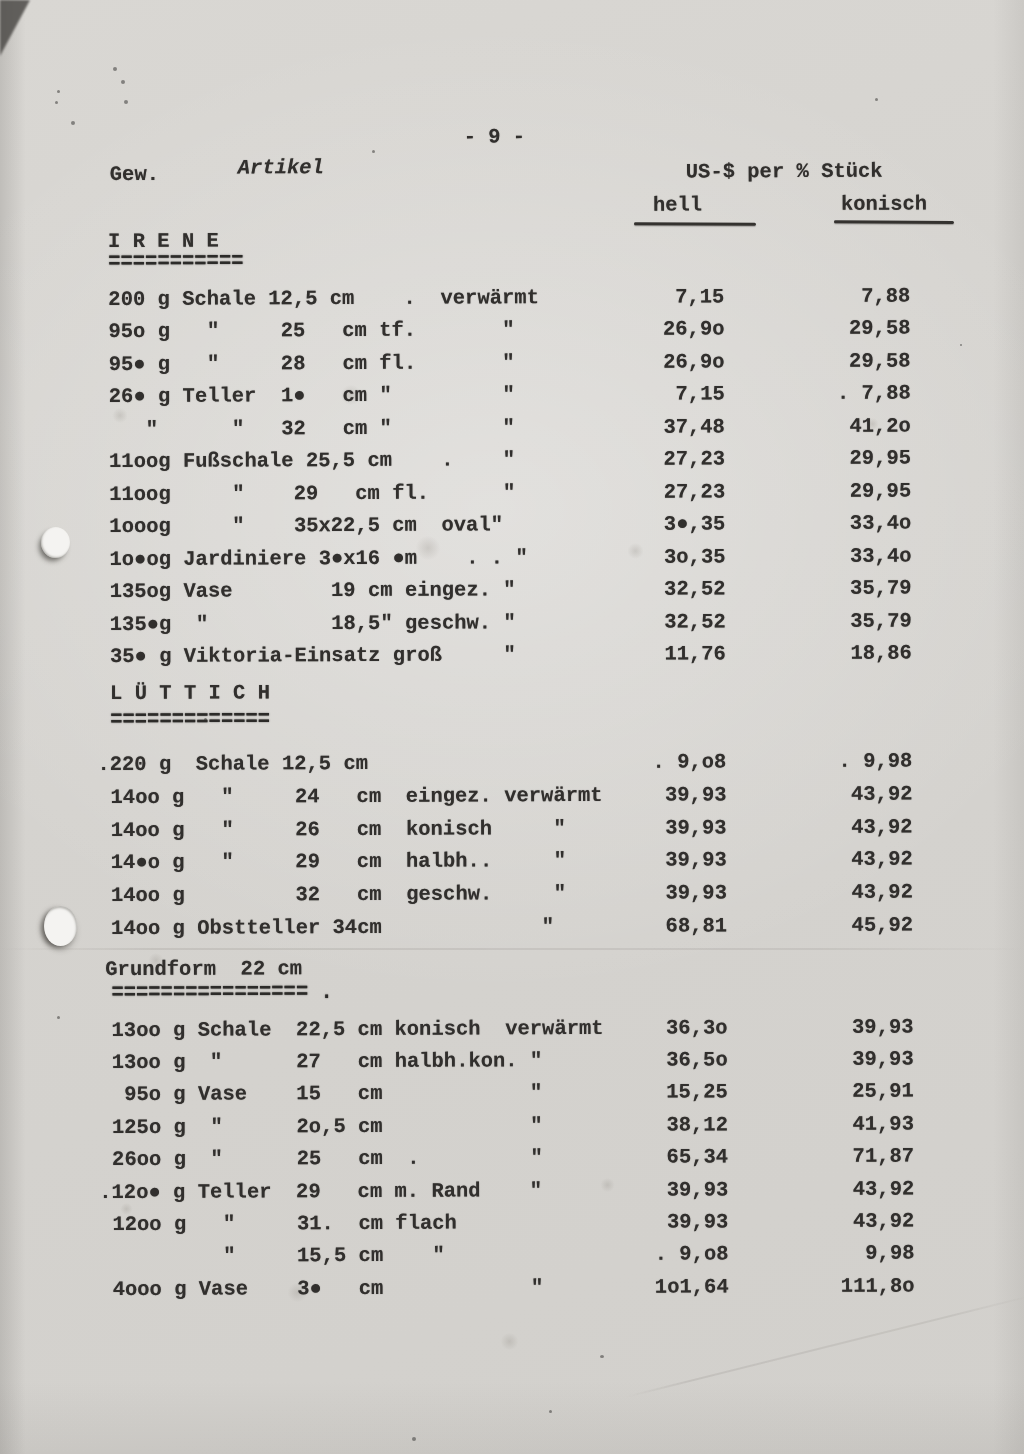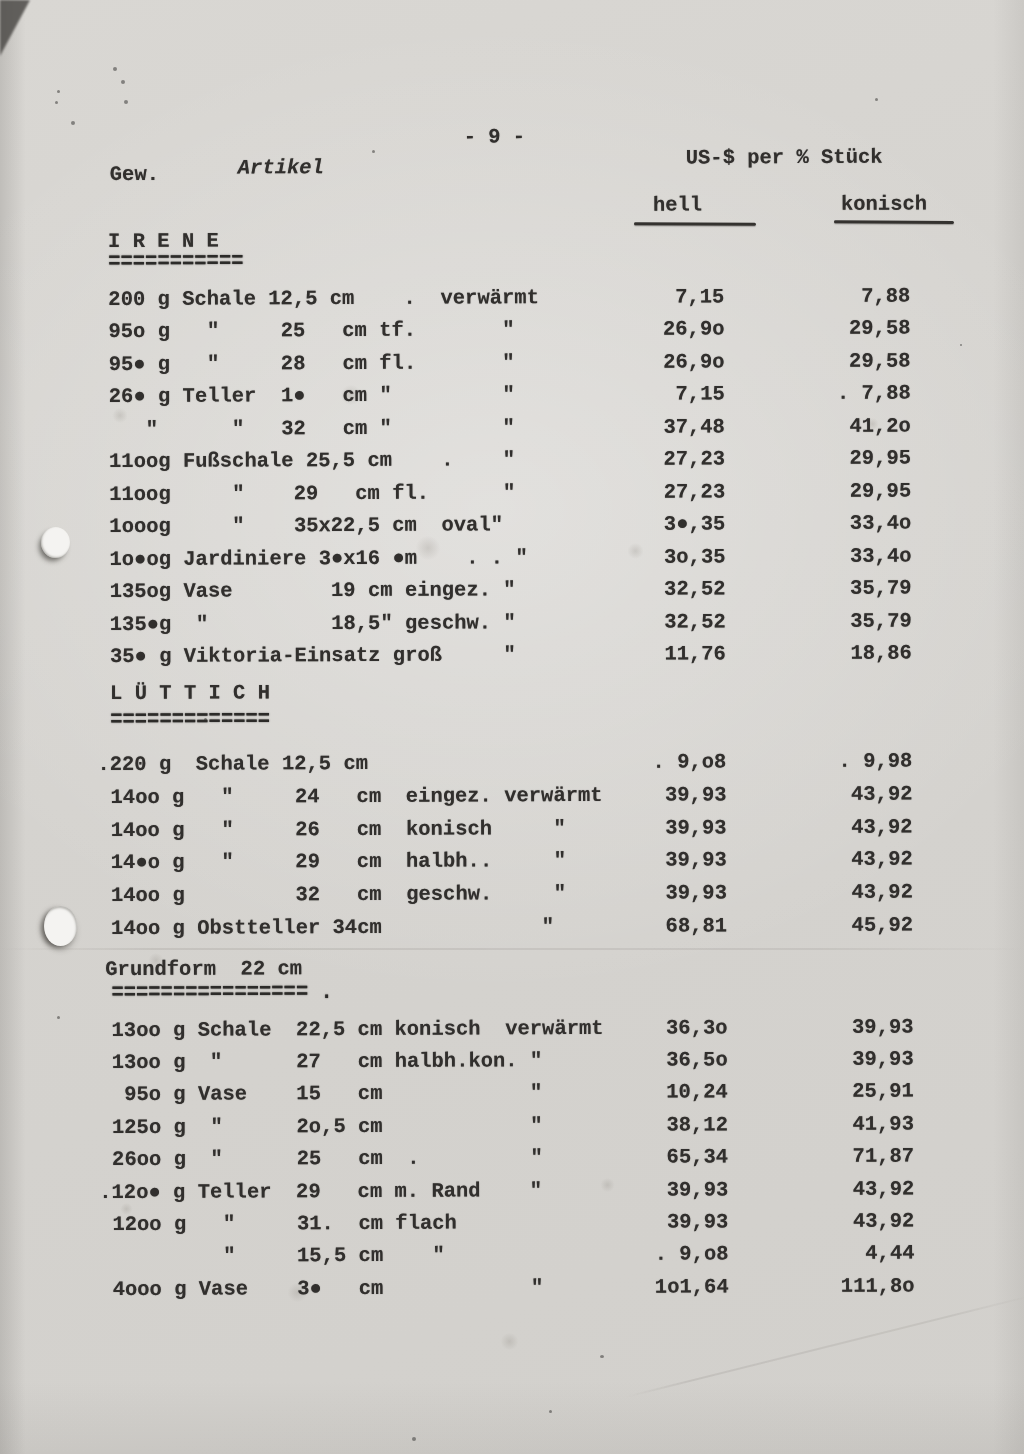--- a/index.html
+++ b/index.html
@@ -79,21 +79,21 @@
   <div class="stain" style="left:287px;top:1283px;width:21px;height:19px;"></div>
   <div class="stain" style="left:500px;top:1333px;width:19px;height:17px;"></div>
   <div class="stain" style="left:866px;top:418px;width:13px;height:12px;"></div>
 
   <div id="content">
 
     <div class="t" style="left:466px;top:126px;">- 9 -</div>
 
     <div class="t" style="left:112px;top:162px;">Gew.</div>
     <div class="t" style="left:240px;top:156px;font-style:italic;">Artikel</div>
-    <div class="t" style="left:688px;top:148px;">US-$ per % Stück</div>
+    <div class="t" style="left:688px;top:162px;">US-$ per % Stück</div>
     <div class="t" style="left:655px;top:195px;">hell</div>
     <div class="t" style="left:843px;top:195px;">konisch</div>
     <div class="uline" style="left:636px;top:225px;width:122px;transform:rotate(0.5deg);"></div>
     <div class="uline" style="left:836px;top:224px;width:120px;transform:rotate(0.6deg);"></div>
 
     <div class="t" style="left:110px;top:229px;">I R E N E</div>
     <div class="t rule" style="left:110px;top:249px;">===========</div>
 
     <div class="row" style="top:287px;">
       <span class="t desc">200 g Schale 12,5 cm    .  verwärmt</span>
@@ -198,21 +198,21 @@
       <span class="t p1">36,3o</span>
       <span class="t p2">39,93</span>
     </div>
     <div class="row" style="top:1050px;">
       <span class="t desc">13oo g  "      27   cm halbh.kon. "</span>
       <span class="t p1">36,5o</span>
       <span class="t p2">39,93</span>
     </div>
     <div class="row" style="top:1082px;">
       <span class="t desc"> 95o g Vase    15   cm            "</span>
-      <span class="t p1">10,24</span>
+      <span class="t p1">15,25</span>
       <span class="t p2">25,91</span>
     </div>
     <div class="row" style="top:1115px;">
       <span class="t desc">125o g  "      2o,5 cm            "</span>
       <span class="t p1">38,12</span>
       <span class="t p2">41,93</span>
     </div>
     <div class="row" style="top:1147px;">
       <span class="t desc">26oo g  "      25   cm  .         "</span>
       <span class="t p1">65,34</span>
@@ -224,21 +224,21 @@
       <span class="t p2">43,92</span>
     </div>
     <div class="row" style="top:1212px;">
       <span class="t desc">12oo g   "     31.  cm flach</span>
       <span class="t p1">39,93</span>
       <span class="t p2">43,92</span>
     </div>
     <div class="row" style="top:1244px;">
       <span class="t desc">         "     15,5 cm    "</span>
       <span class="t p1">. 9,o8</span>
-      <span class="t p2">4,44</span>
+      <span class="t p2">9,98</span>
     </div>
     <div class="row" style="top:1277px;">
       <span class="t desc">4ooo g Vase    3●   cm            "</span>
       <span class="t p1">1o1,64</span>
       <span class="t p2">111,8o</span>
     </div>
 
   </div>
 </div>
 

